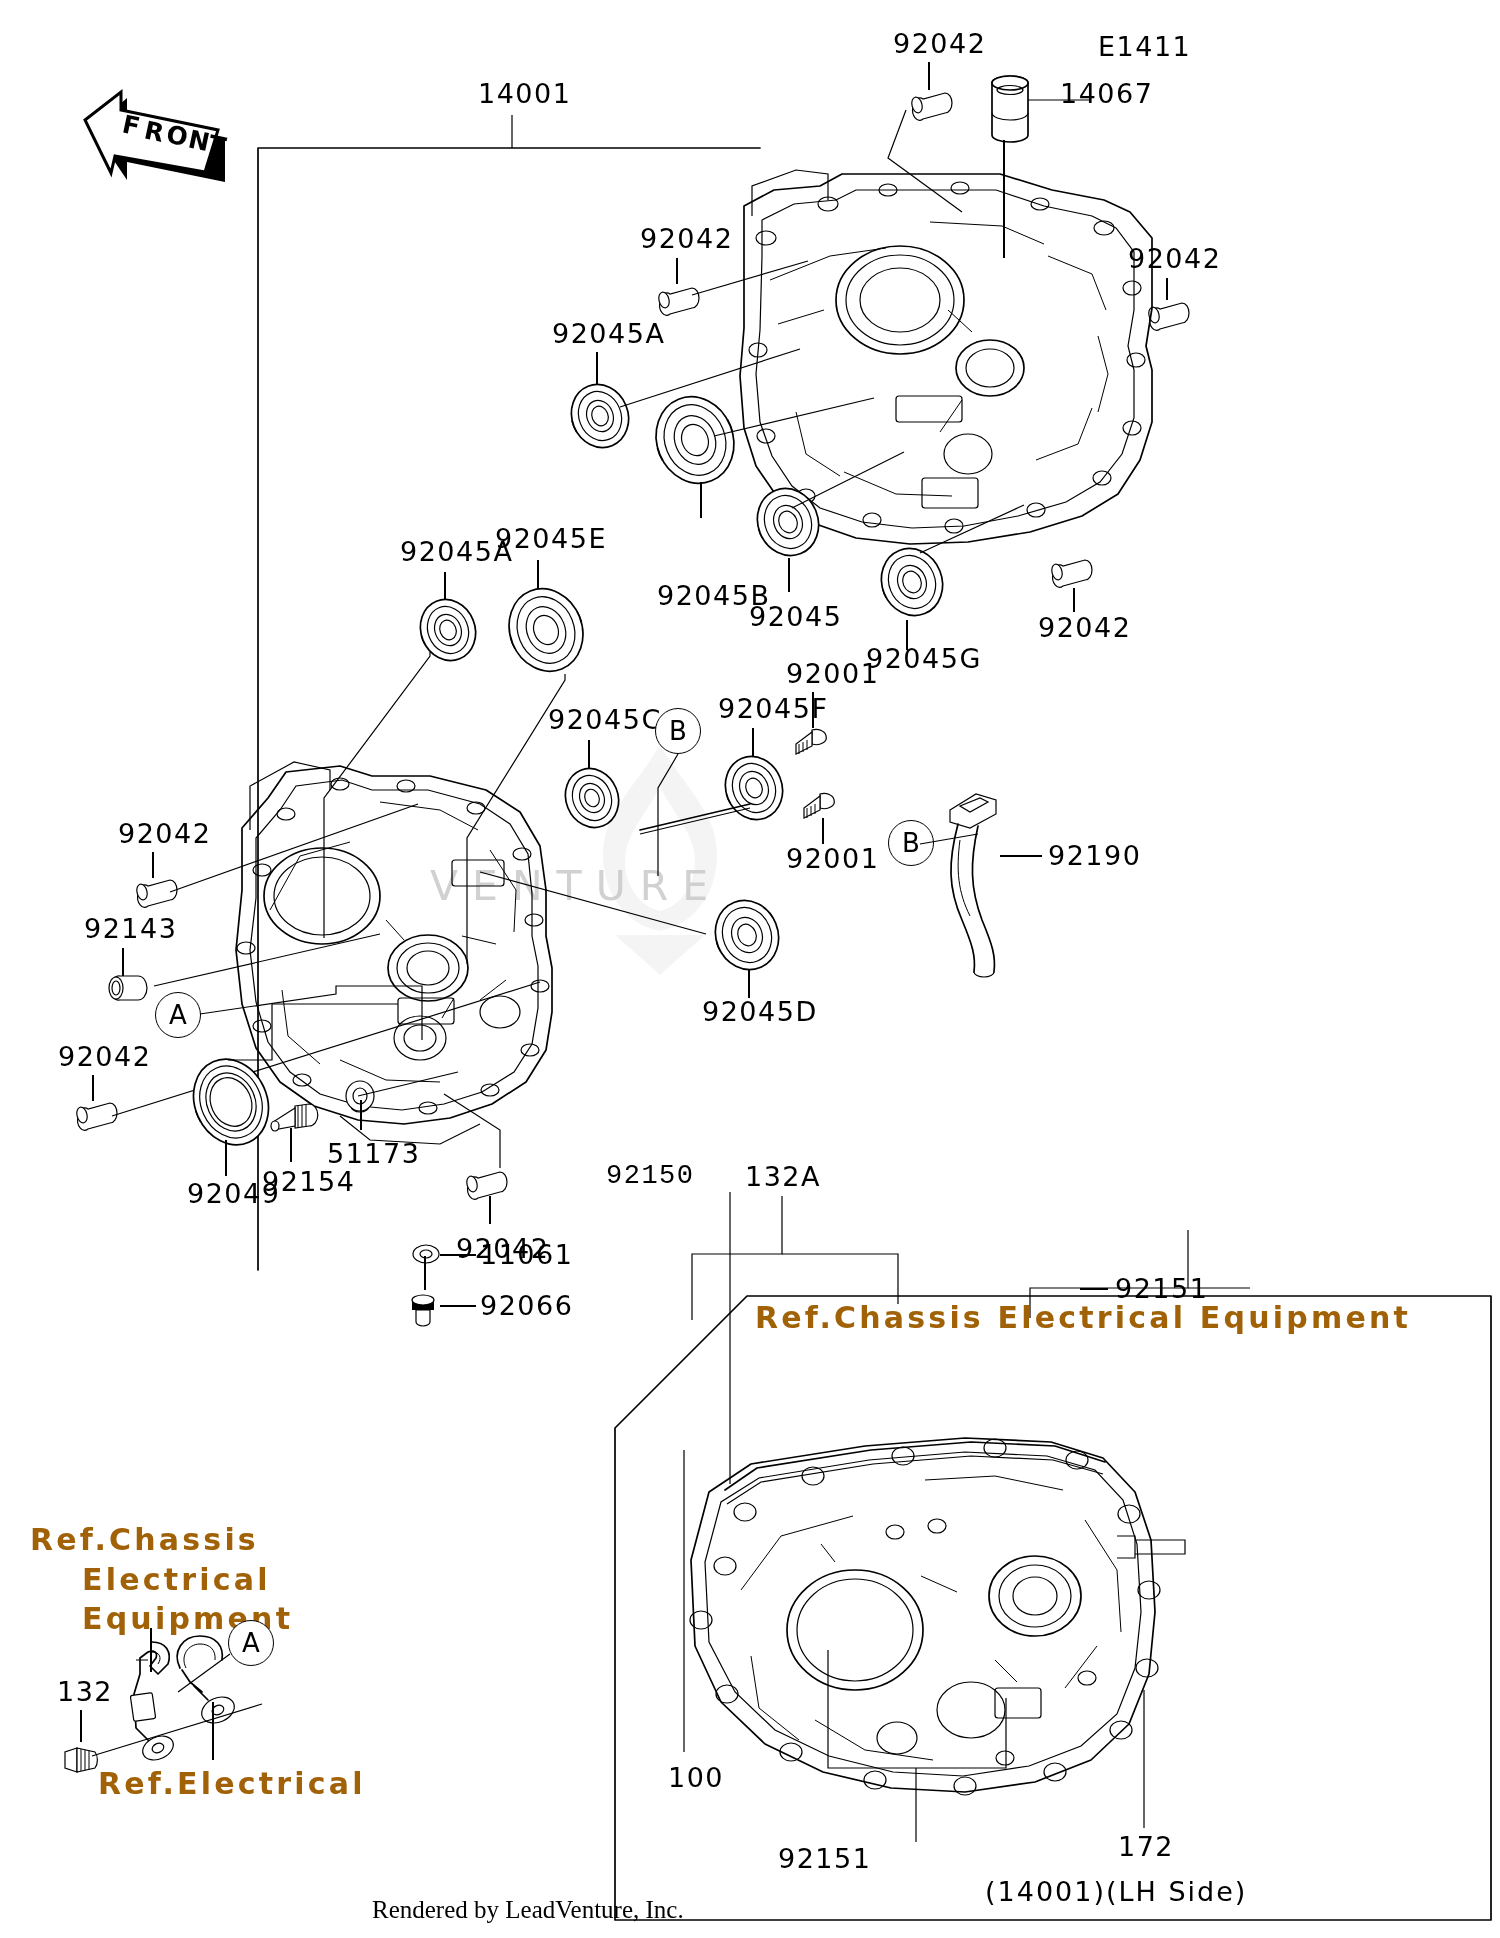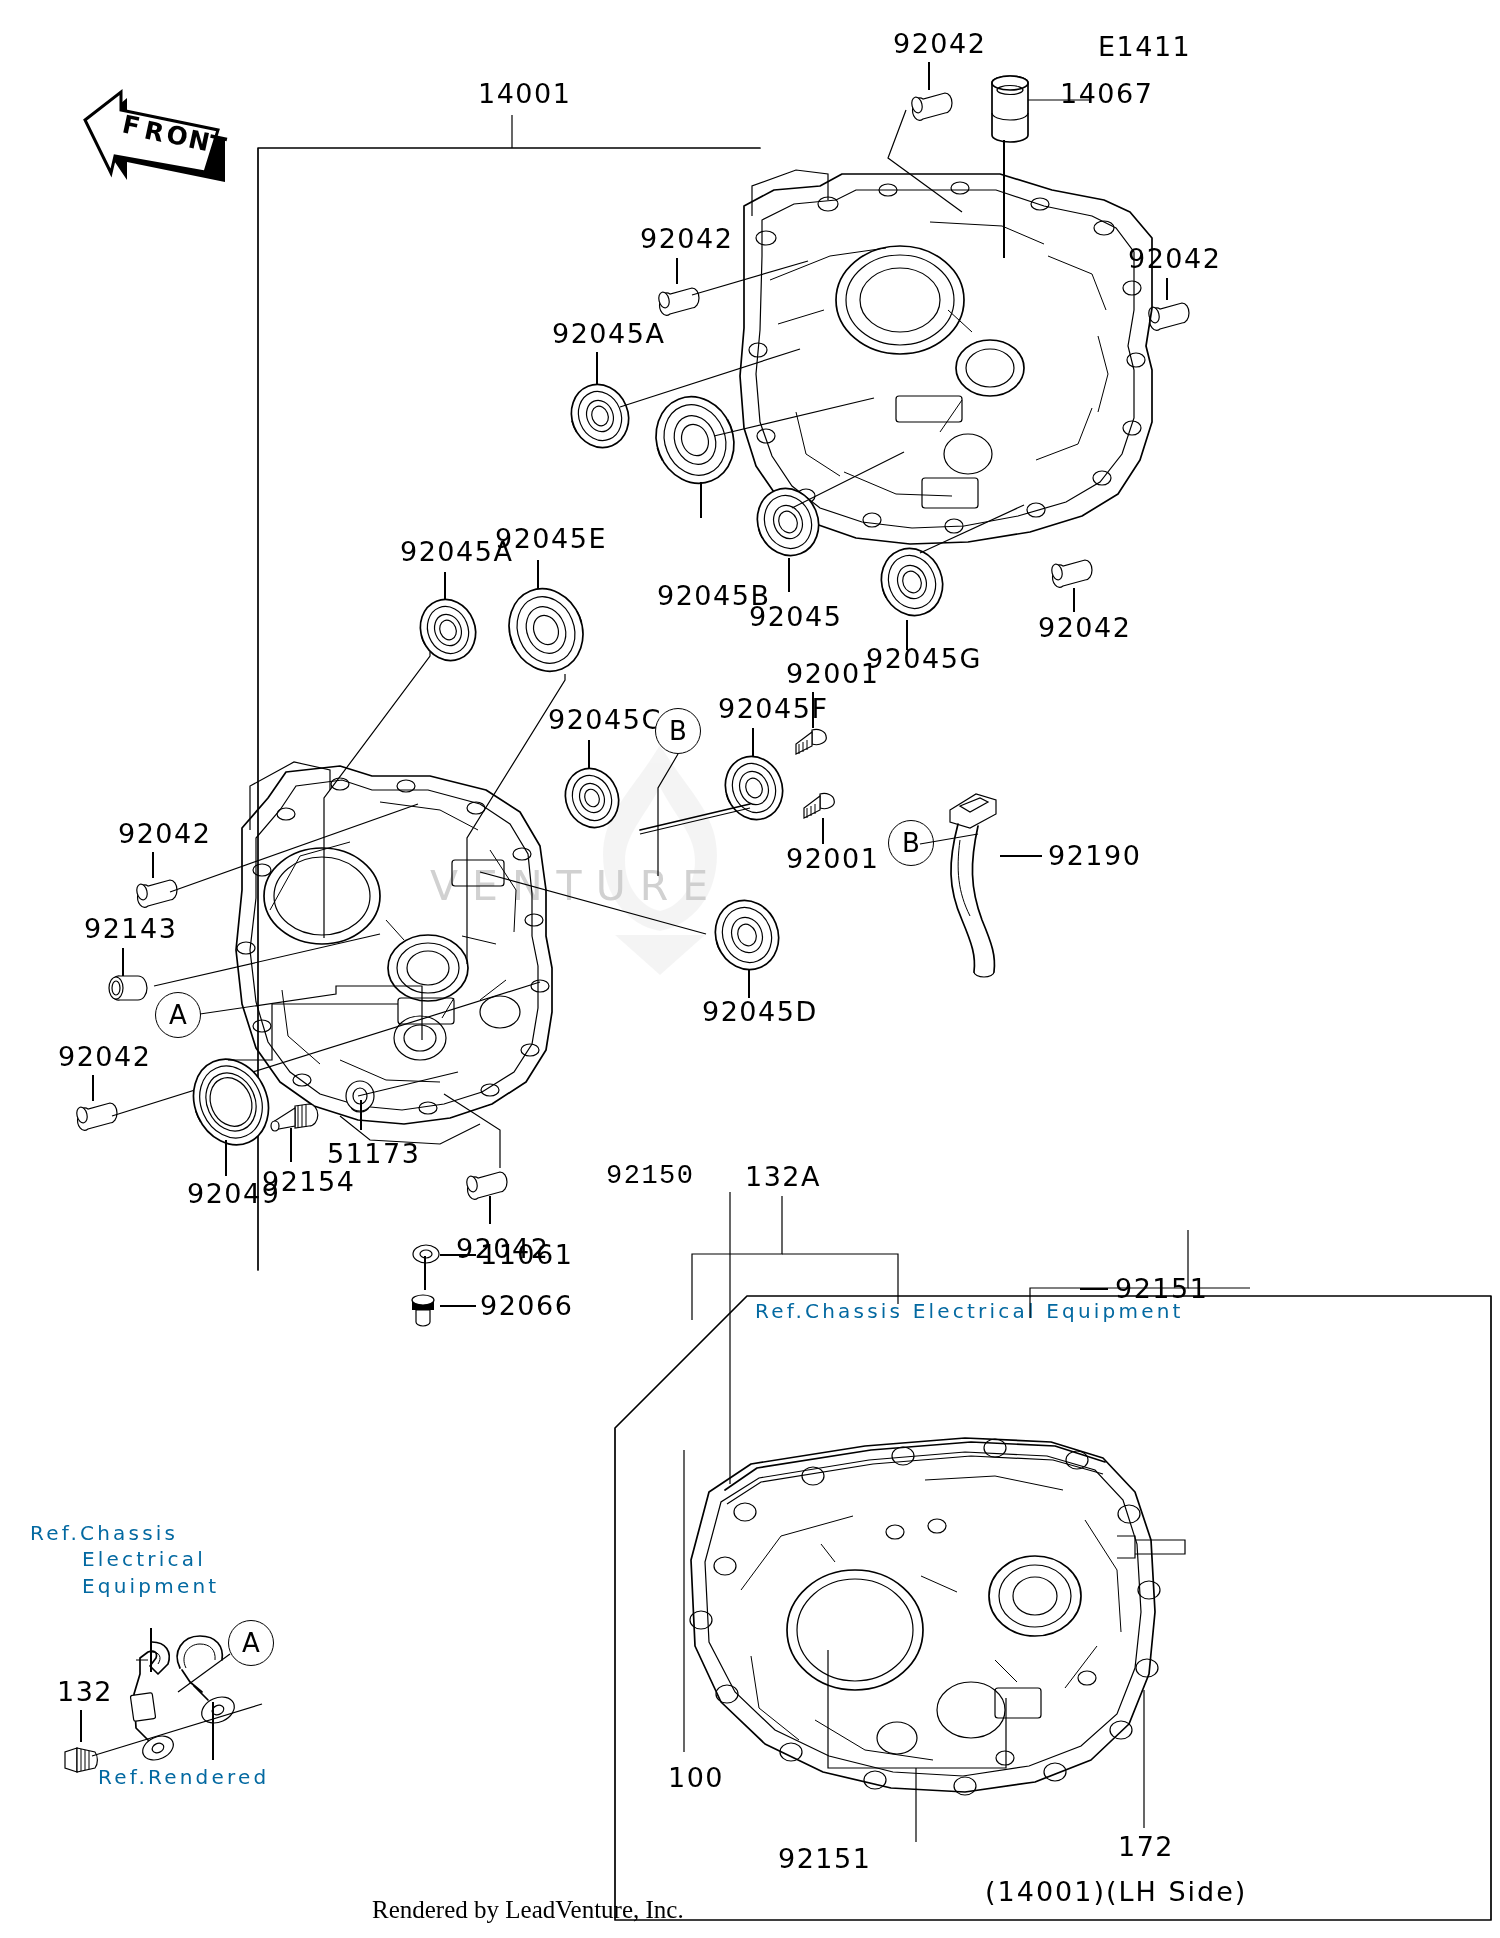--- a/index.html
+++ b/index.html
@@ -4,22 +4,22 @@
 <style>
   html,body{margin:0;padding:0;background:#fff;}
   body{width:1500px;height:1938px;position:relative;overflow:hidden;
        font-family:"DejaVu Sans", sans-serif;color:#000;}
   #stage{position:absolute;left:0;top:0;width:1500px;height:1938px;}
 
   
   .lbl{position:absolute;font-family:"DejaVu Sans",sans-serif;
        font-size:27px;letter-spacing:1.5px;white-space:nowrap;color:#000;
        line-height:1;}
-  .ref{position:absolute;font-family:"DejaVu Sans",sans-serif;font-size:20px;
-       letter-spacing:3.2px;white-space:nowrap;line-height:1.32;color:#0369a1;}
+  .ref{position:absolute;font-family:"DejaVu Sans",sans-serif;font-size:30px;
+       letter-spacing:3.2px;white-space:nowrap;line-height:1.32;color:#a16207;font-weight:bold;}
   .serif{font-family:"Liberation Serif",serif;font-size:25px;letter-spacing:0;}
 
   
   .ln{position:absolute;background:#000;}
   .vl{width:1.6px;}
   .hl{height:1.6px;}
 
   
   .badge{position:absolute;width:44px;height:44px;border:1.8px solid #000;
          border-radius:50%;display:flex;align-items:center;justify-content:center;
@@ -559,21 +559,21 @@
     <g class="stT">
       <path d="M26 9 L26 31"></path>
         <path d="M30 10 L30 30"></path>
         <path d="M34 11 L34 29"></path>
     </g>
   </svg>
   <svg width="180" height="60" style="left:90px;top:1700px;">
     <path d="M2 56 L172 4" class="st2"></path>
   </svg>
 
-  <div class="ref" style="left:98px;top:1764px;">Ref.Rendered</div>
+  <div class="ref" style="left:98px;top:1764px;">Ref.Electrical</div>
   <div class="ln vl" style="left:212px;top:1702px;height:58px;"></div>
 
   <svg width="900" height="730" style="left:605px;top:1200px;">
     <path d="M10 720 L10 228 L142 96 L886 96 L886 720 L10 720" class="st"></path>
   </svg>
   <div class="ref" style="left:755px;top:1298px;">Ref.Chassis Electrical Equipment</div>
 
   <svg width="520" height="400" style="left:665px;top:1420px;">
 
     <path class="st" d="M26 140 L44 72 L86 44 L200 26 L300 18 L386 22 L438 38 L470 72 L486 120

